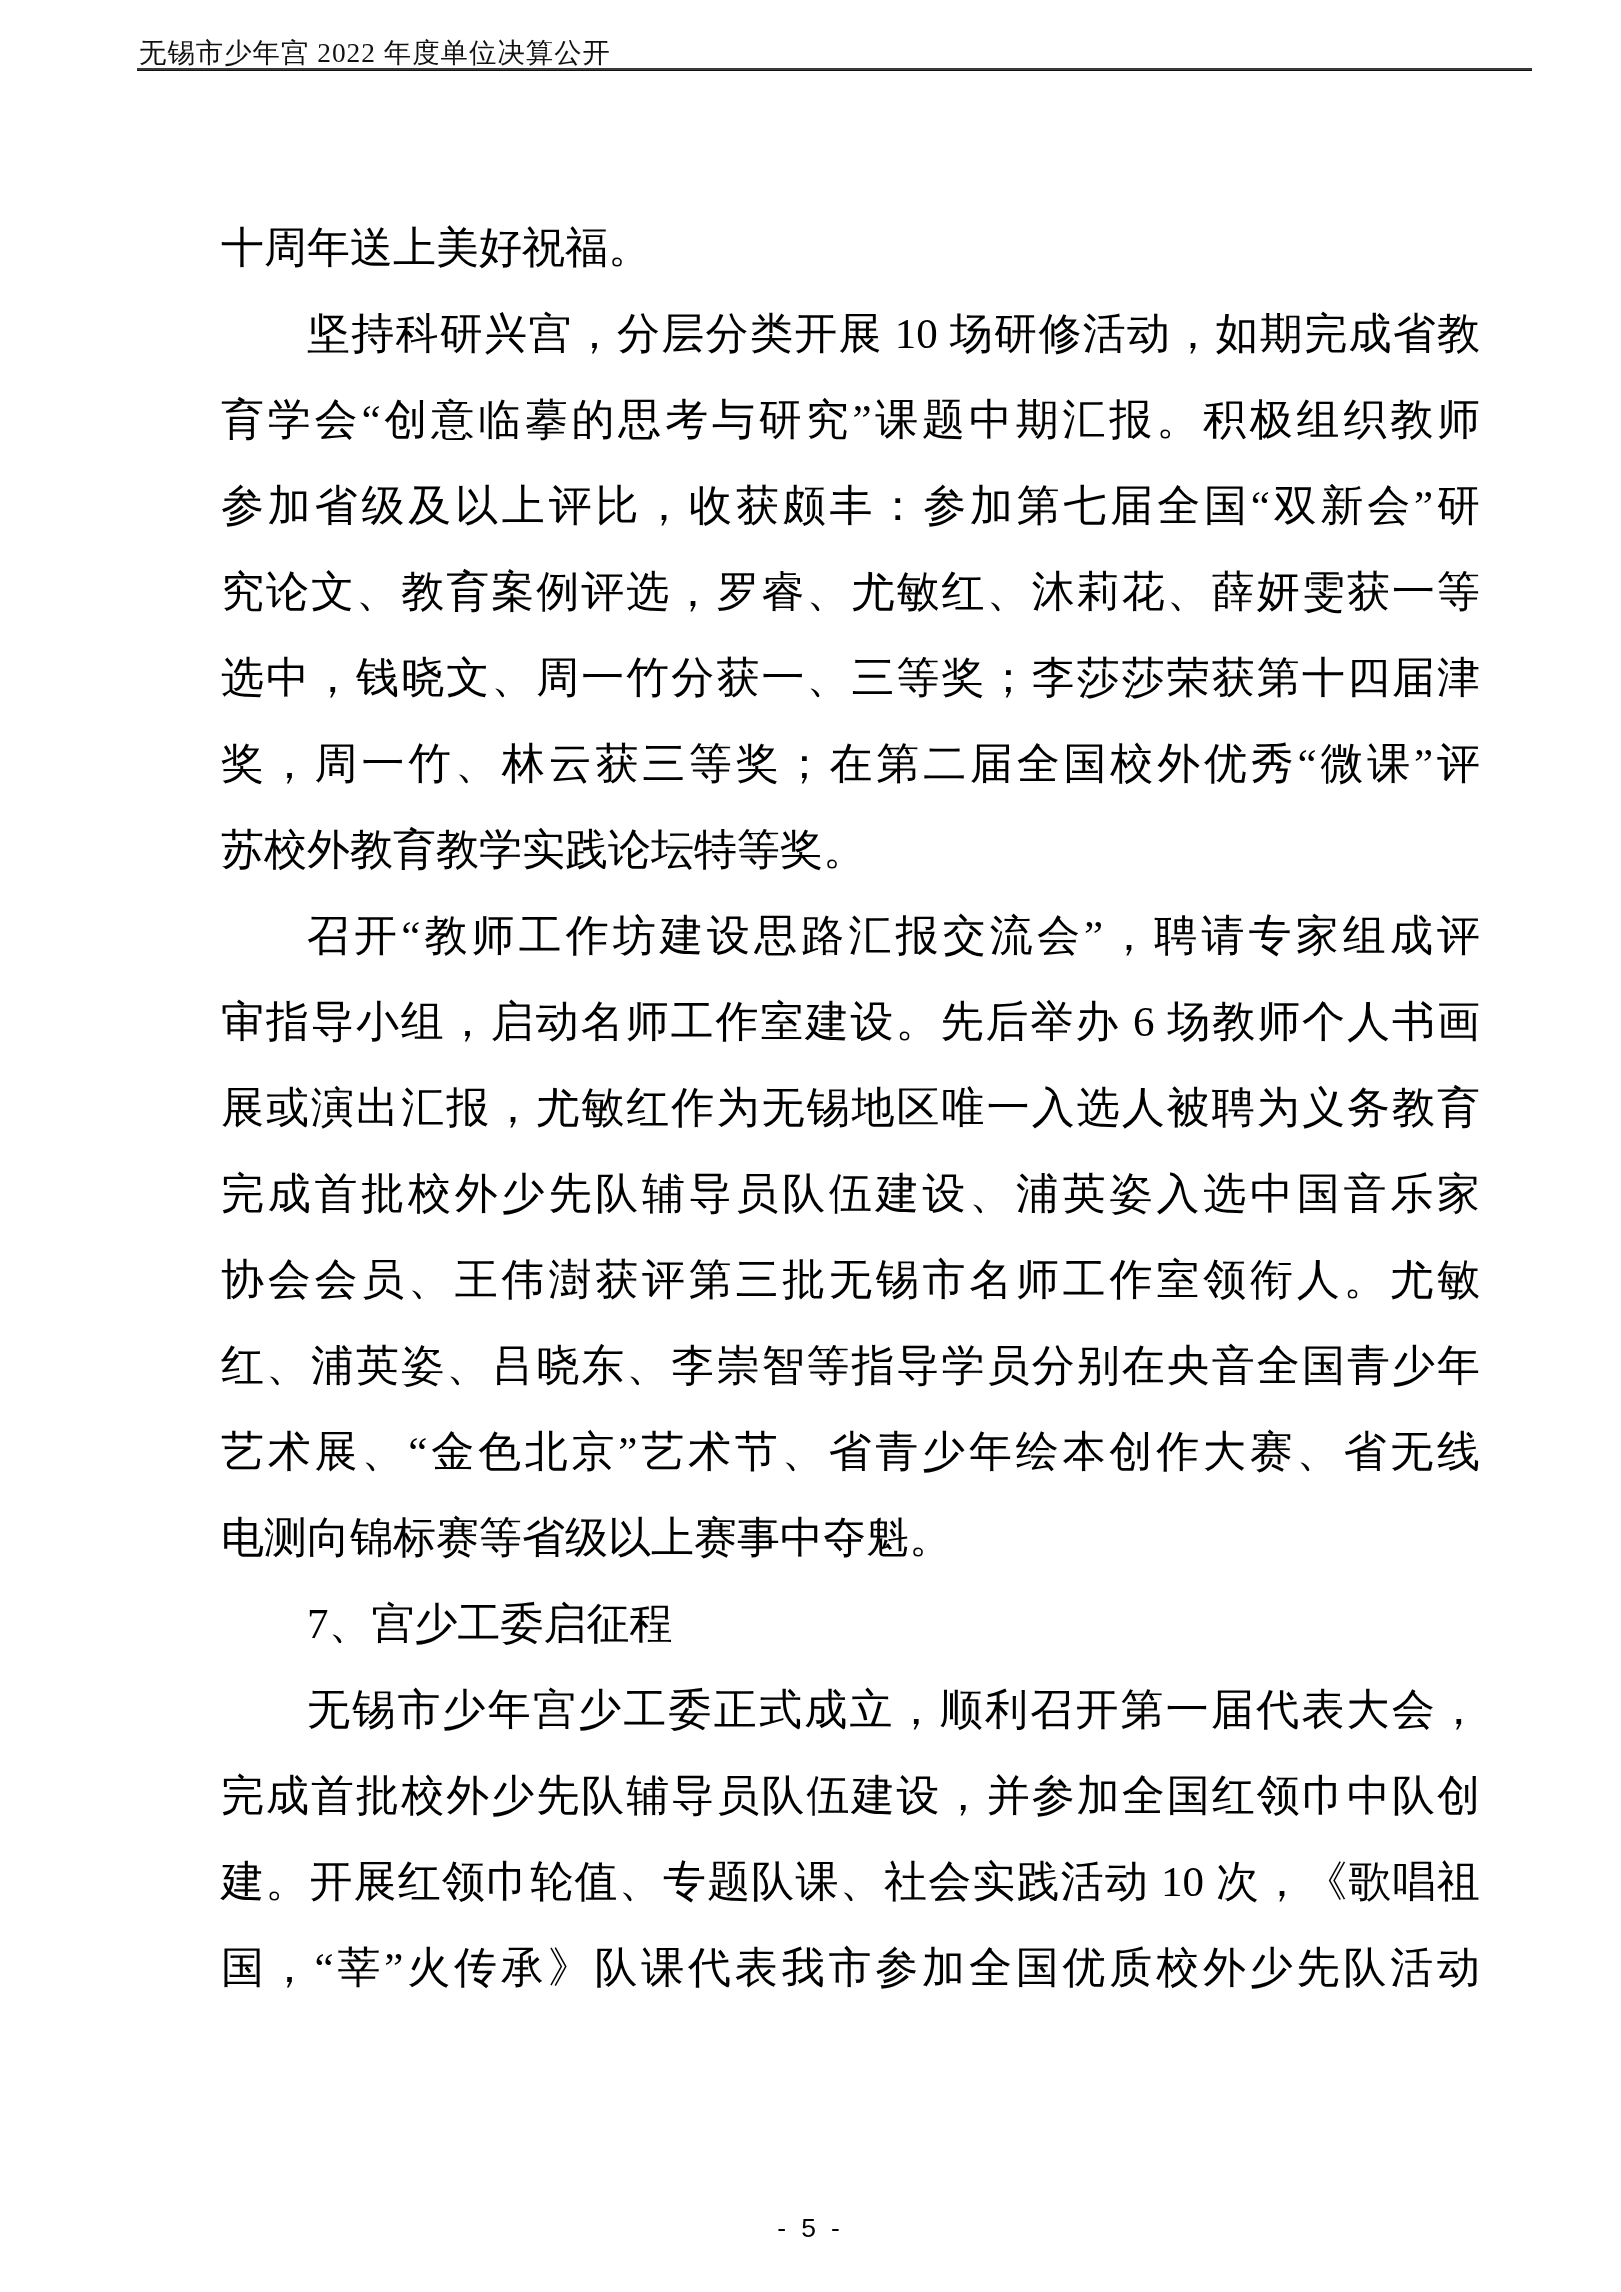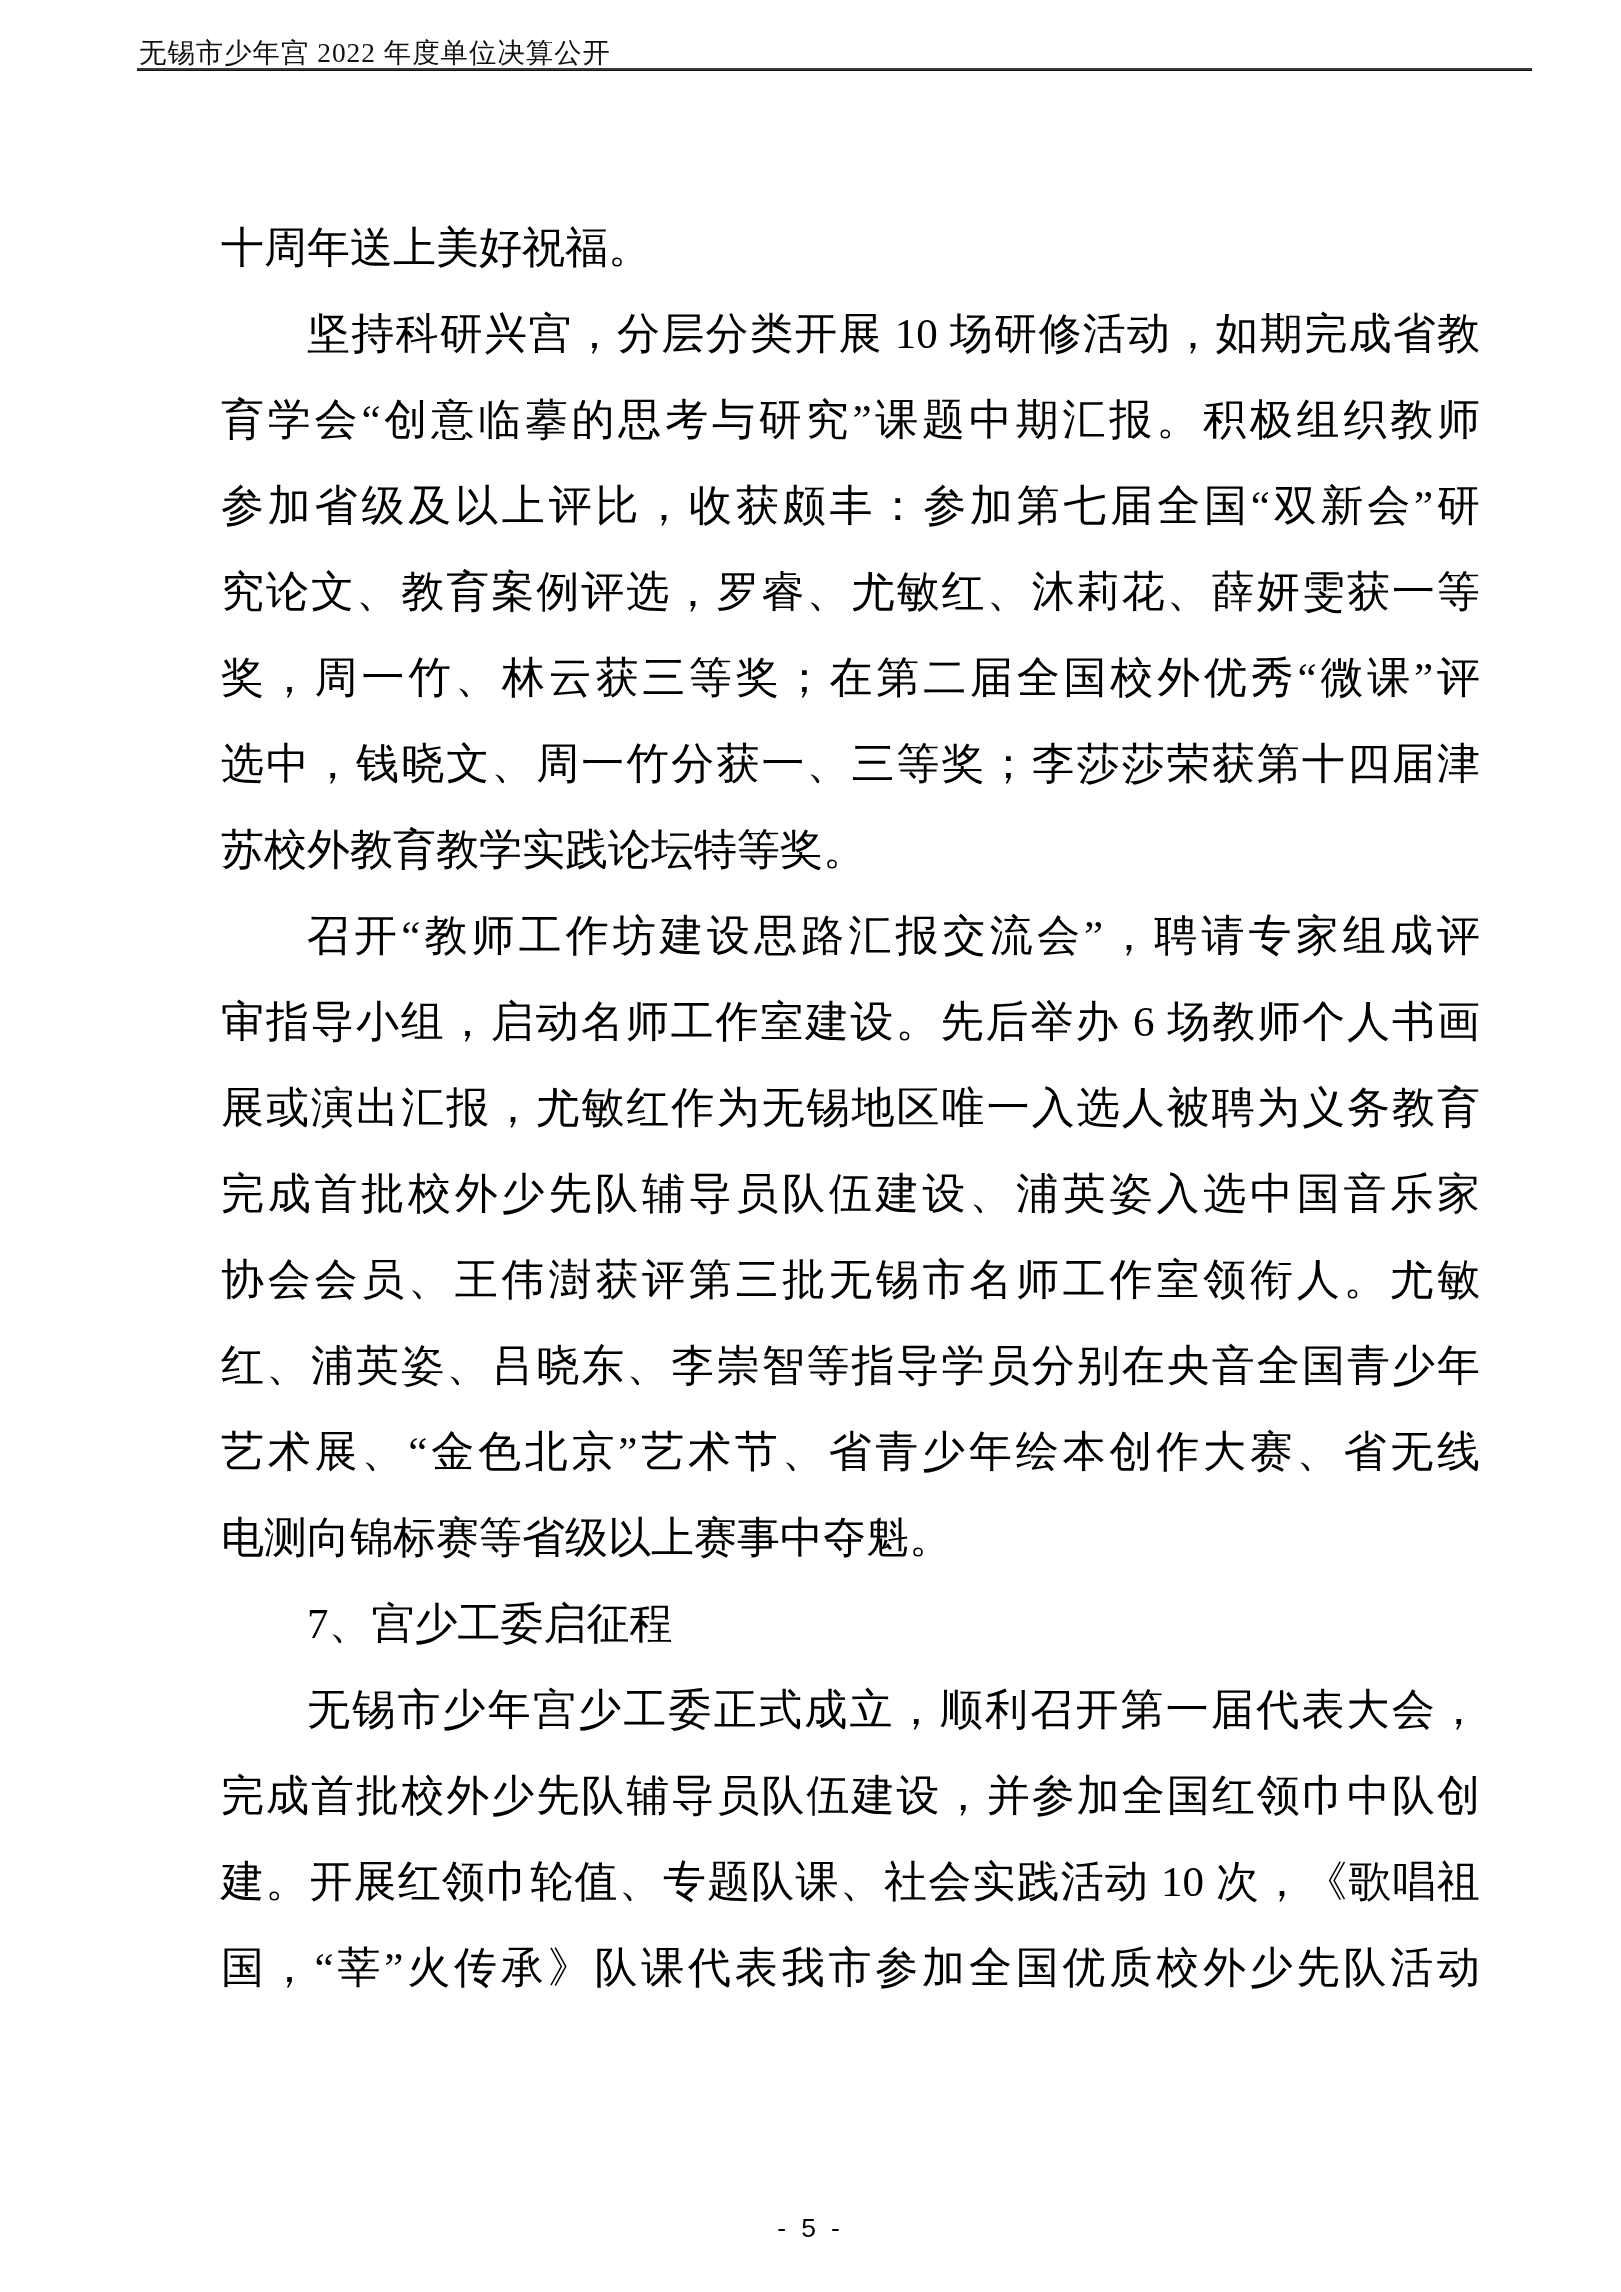--- a/index.html
+++ b/index.html
@@ -76,22 +76,22 @@
   <div class="header-title">无锡市少年宫 2022 年度单位决算公开</div>
 
   <div class="header-rule"></div>
 
   <div class="doc-body">
       <div class="doc-line">十周年送上美好祝福。</div>
       <div class="doc-line justify indent">坚持科研兴宫，分层分类开展 10 场研修活动，如期完成省教</div>
       <div class="doc-line justify">育学会“创意临摹的思考与研究”课题中期汇报。积极组织教师</div>
       <div class="doc-line justify">参加省级及以上评比，收获颇丰：参加第七届全国“双新会”研</div>
       <div class="doc-line justify">究论文、教育案例评选，罗睿、尤敏红、沐莉花、薛妍雯获一等</div>
+      <div class="doc-line justify">选中，钱晓文、周一竹分获一、三等奖；李莎莎荣获第十四届津</div>
       <div class="doc-line justify">奖，周一竹、林云获三等奖；在第二届全国校外优秀“微课”评</div>
-      <div class="doc-line justify">选中，钱晓文、周一竹分获一、三等奖；李莎莎荣获第十四届津</div>
       <div class="doc-line">苏校外教育教学实践论坛特等奖。</div>
       <div class="doc-line justify indent">召开“教师工作坊建设思路汇报交流会”，聘请专家组成评</div>
       <div class="doc-line justify">审指导小组，启动名师工作室建设。先后举办 6 场教师个人书画</div>
       <div class="doc-line justify">展或演出汇报，尤敏红作为无锡地区唯一入选人被聘为义务教育</div>
       <div class="doc-line justify">完成首批校外少先队辅导员队伍建设、浦英姿入选中国音乐家</div>
       <div class="doc-line justify">协会会员、王伟澍获评第三批无锡市名师工作室领衔人。尤敏</div>
       <div class="doc-line justify">红、浦英姿、吕晓东、李崇智等指导学员分别在央音全国青少年</div>
       <div class="doc-line justify">艺术展、“金色北京”艺术节、省青少年绘本创作大赛、省无线</div>
       <div class="doc-line">电测向锦标赛等省级以上赛事中夺魁。</div>
       <div class="doc-line indent">7、宫少工委启征程</div>

